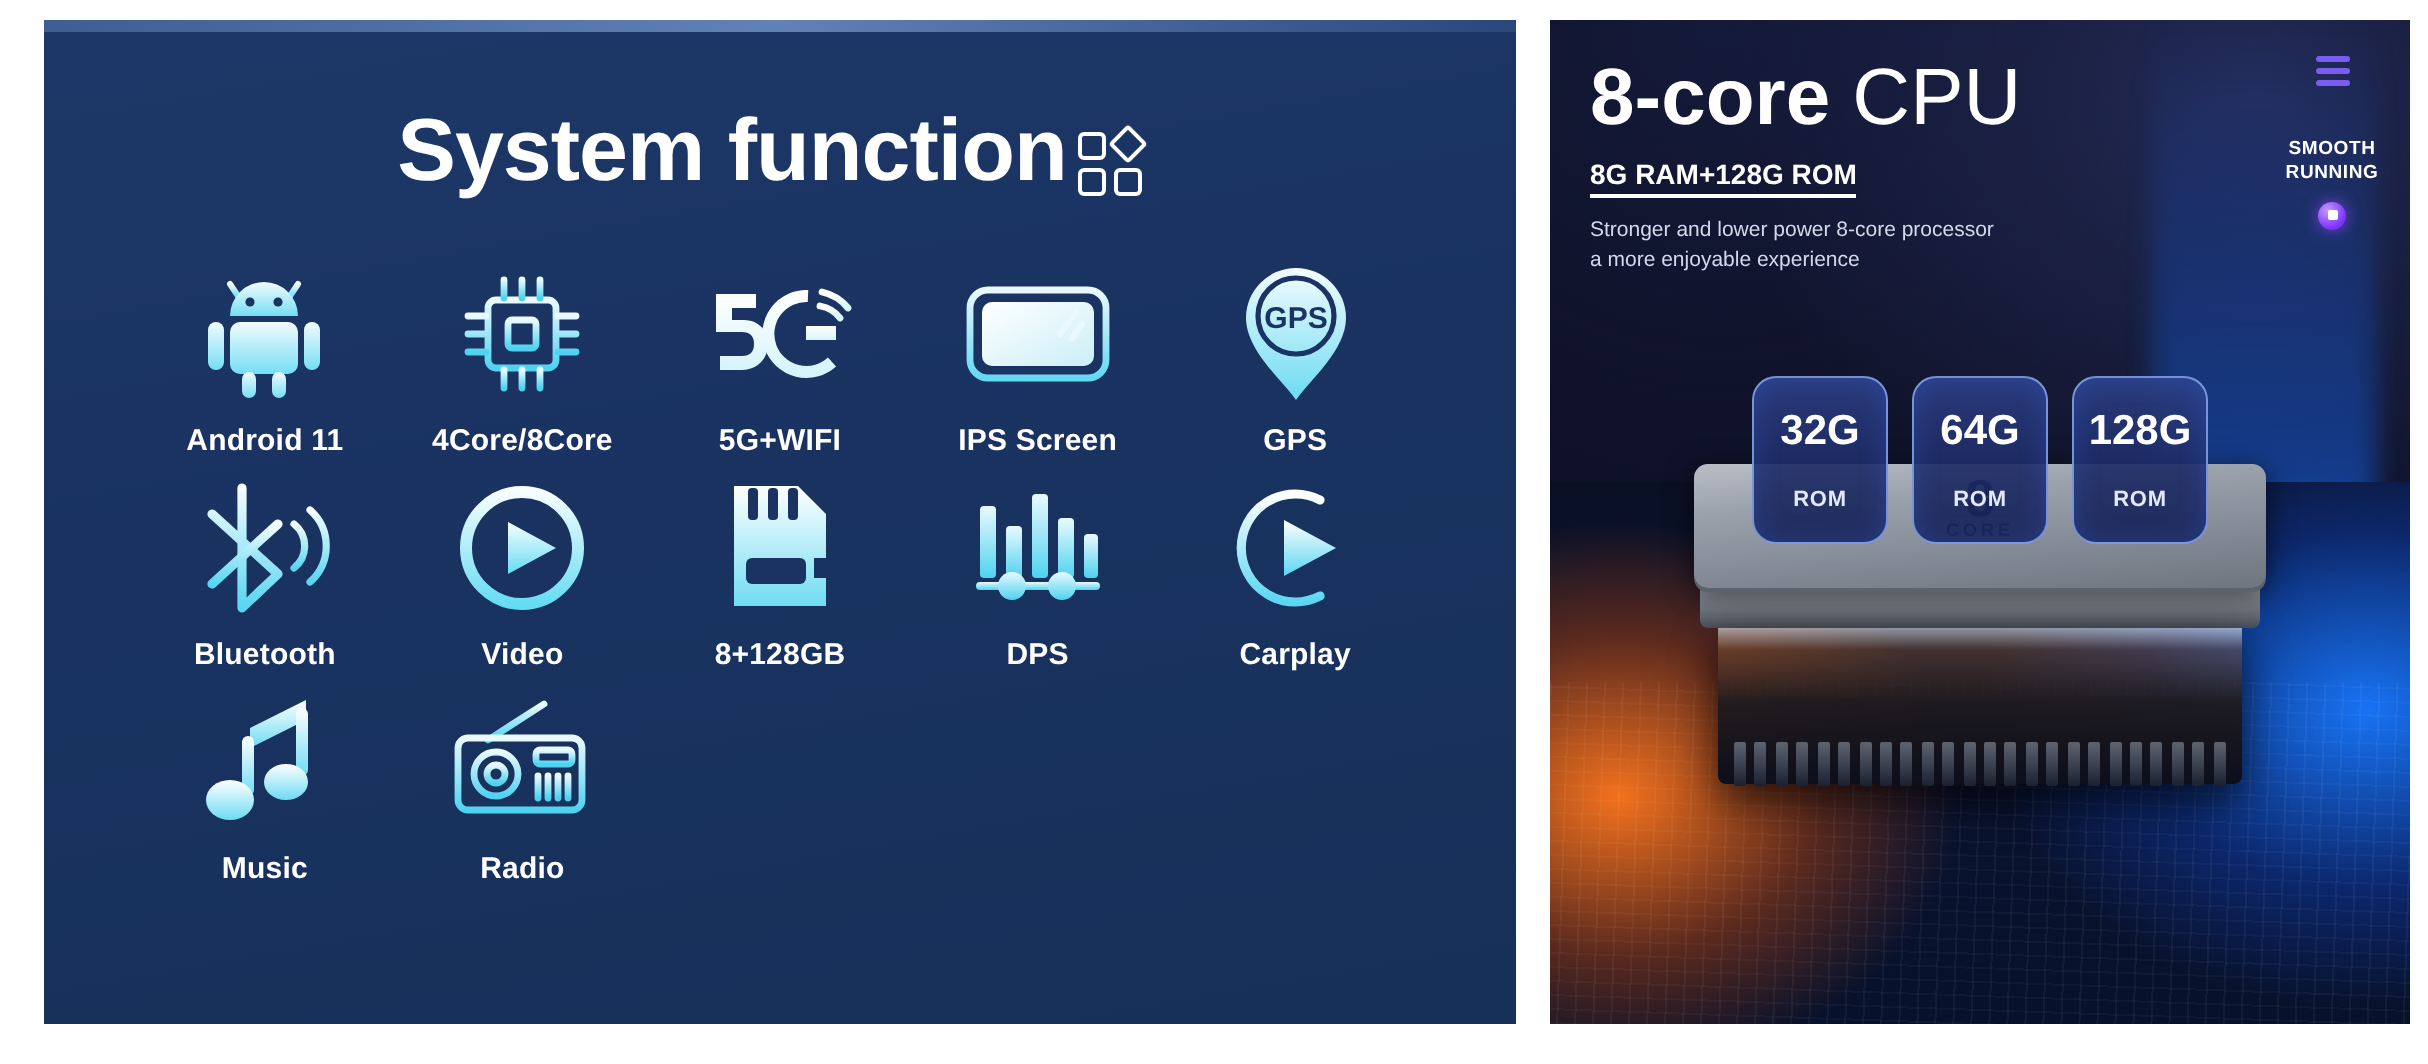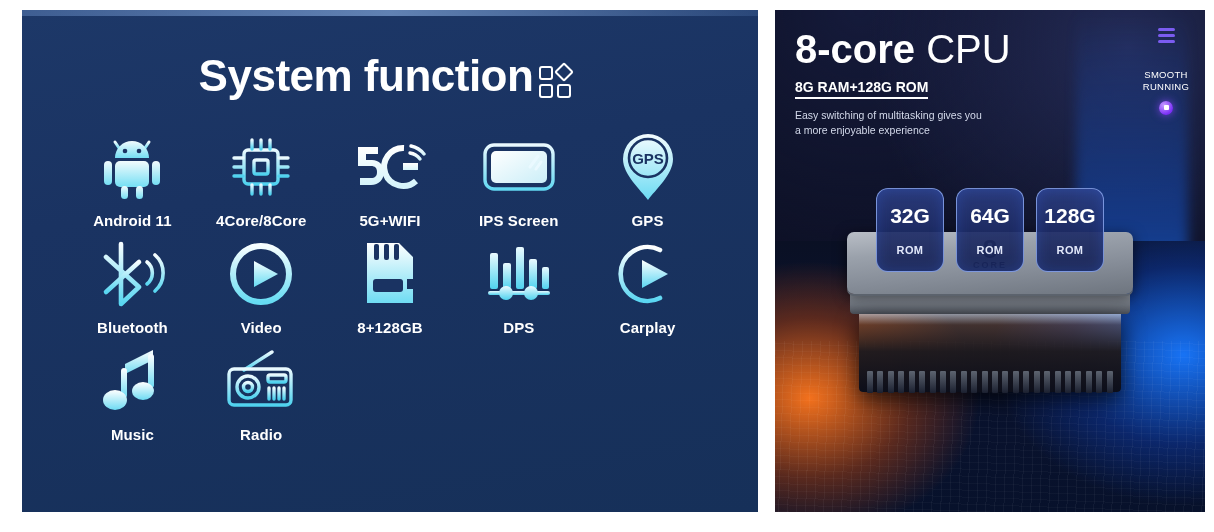--- a/index.html
+++ b/index.html
@@ -124,21 +124,21 @@
   .h-sub {
     display:inline-block; margin-top:9px; color:#fff; font-size:14px; font-weight:bold;
     border-bottom:2px solid #fff; padding-bottom:2px; white-space:nowrap;
   }
   .h-desc { margin-top:9px; color:#d3d9ea; font-size:10.5px; line-height:1.42; }
   .h-desc div { white-space:nowrap; }
 
   .rp-right { position:absolute; right:10px; top:18px; width:58px; text-align:center; }
   .ham { display:flex; flex-direction:column; gap:3px; align-items:center; }
   .ham i { display:block; width:17px; height:3px; border-radius:2px; background:#7b5cf0; }
-  .smooth { margin-top:26px; color:#ffffff; font-size:9.5px; font-weight:normal; line-height:1.25; letter-spacing:.3px; }
+  .smooth { margin-top:26px; color:#ffffff; font-size:9.5px; font-weight:bold; line-height:1.25; letter-spacing:.3px; }
   .dot-badge {
     margin:8px auto 0; width:14px; height:14px; border-radius:50%;
     background:radial-gradient(circle at 35% 30%, #c49bff, #7b2ff7 70%);
     box-shadow:0 0 8px rgba(140,70,255,.8);
     display:flex; align-items:center; justify-content:center;
   }
   .dot-badge i { width:5px; height:5px; border-radius:1px; background:#fff; display:block; }
 </style>
 </head>
 <body>
@@ -483,21 +483,21 @@
         <div class="sub">ROM</div>
       </div>
     </div>
 
     <div class="rp-head">
       <div class="h-title">
         <b>8-core</b><span> CPU</span>
       </div>
       <div class="h-sub">8G RAM+128G ROM</div>
       <div class="h-desc">
-        <div>Easy switching of multitasking gives you</div>
+        <div>Stronger and lower power 8-core processor</div>
         <div>a more enjoyable experience</div>
       </div>
     </div>
 
     <div class="rp-right">
       <div class="ham">
         <i></i>
           <i></i>
           <i></i>
       </div>

